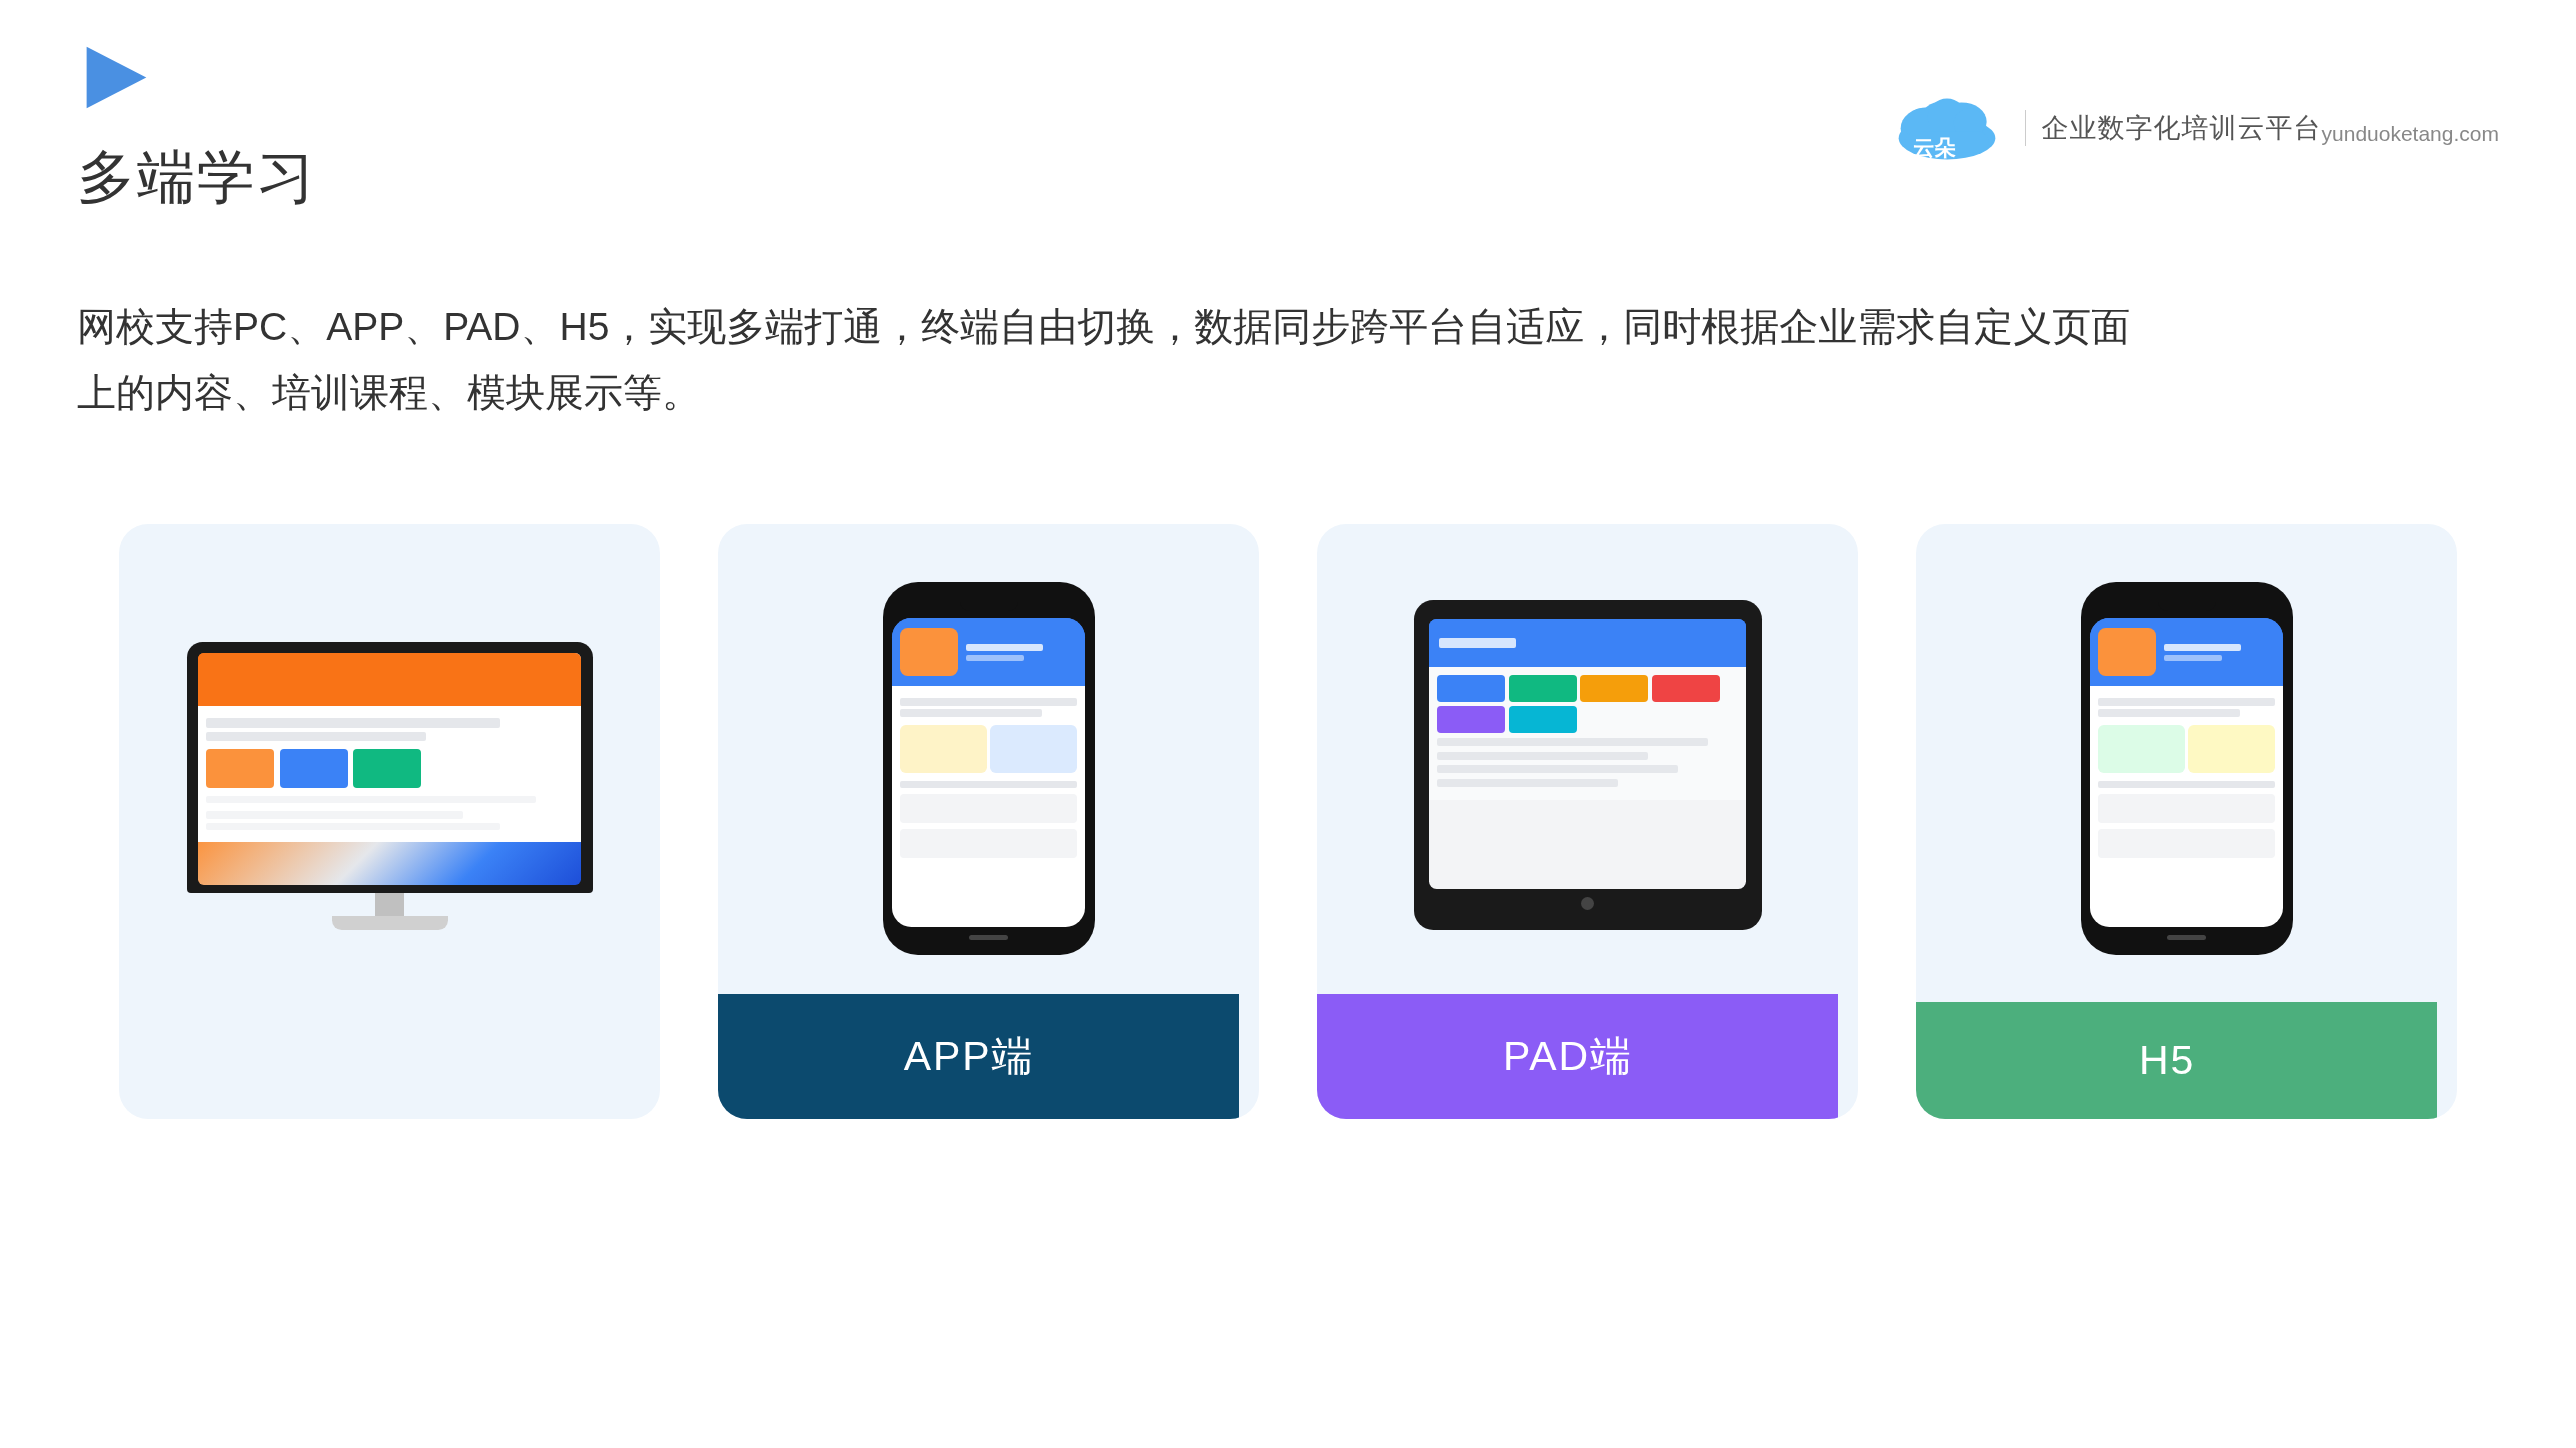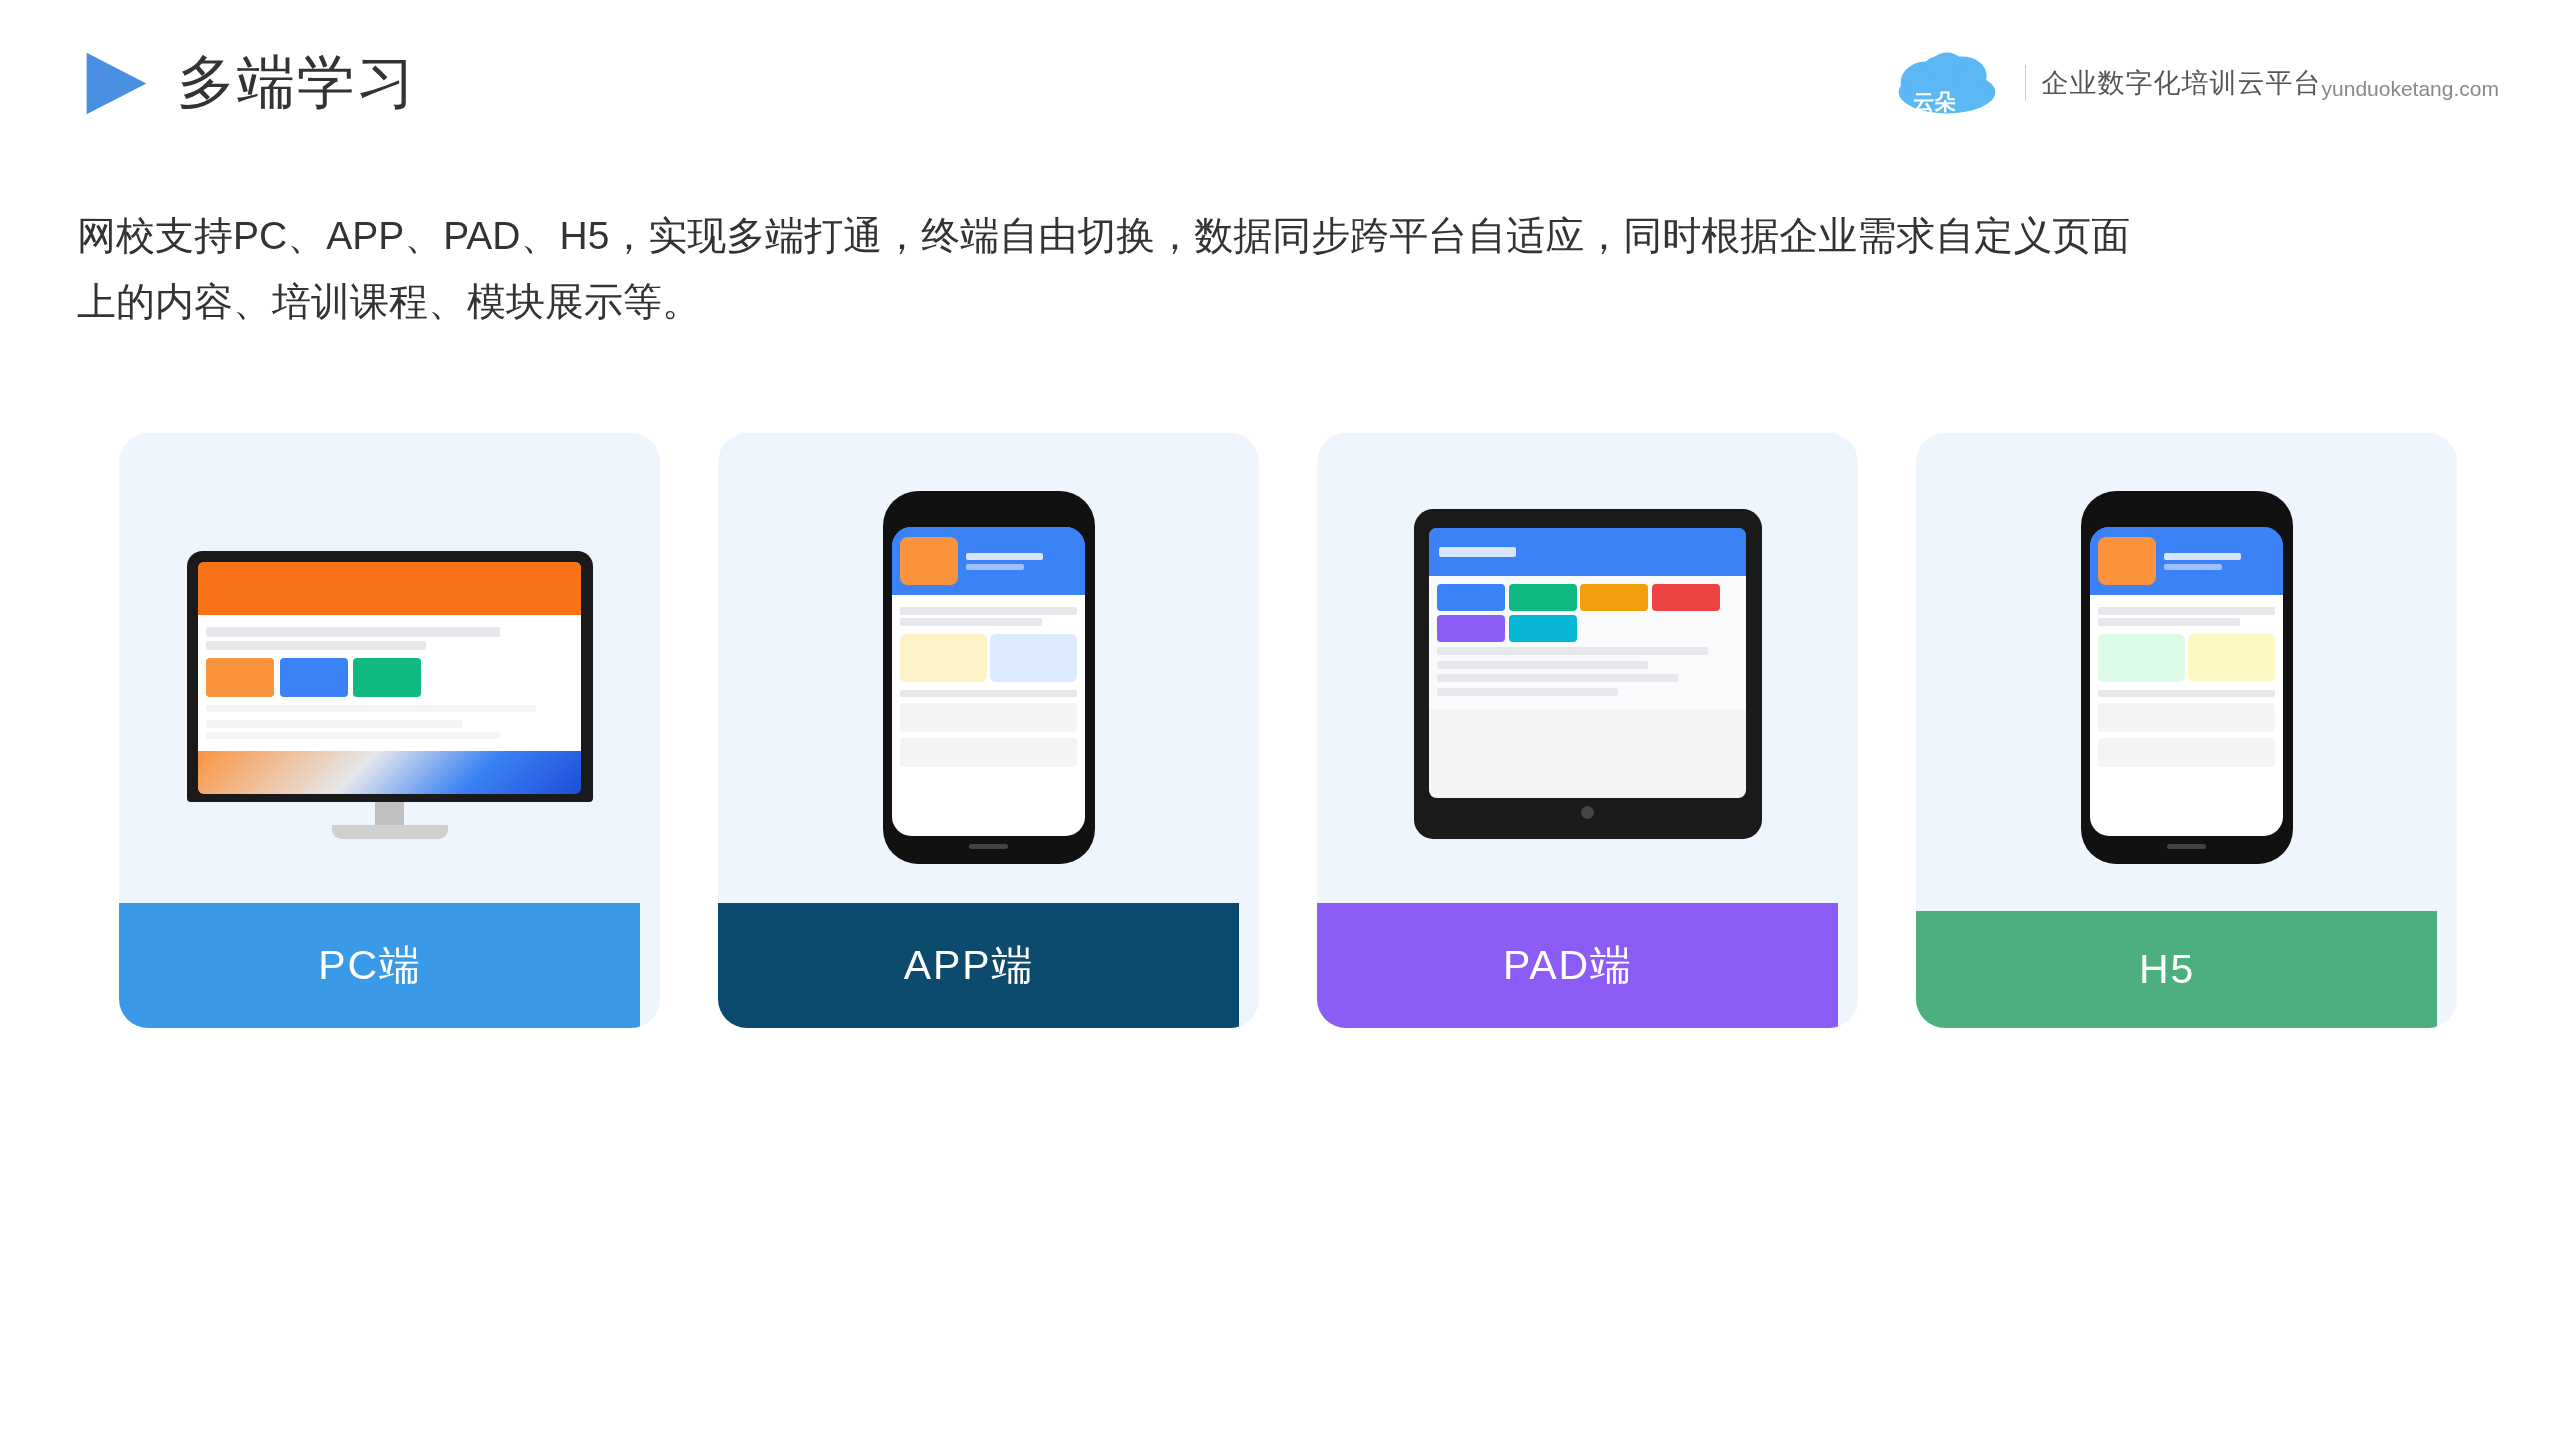--- a/index.html
+++ b/index.html
@@ -15,22 +15,23 @@
     
     .header {
       display: flex;
       align-items: center;
       justify-content: space-between;
       padding: 39px 77px 0 77px;
     }
 
     .header-left {
       display: flex;
-      align-items: flex-end;
+      align-items: flex-start;
       gap: 23px;
+      flex-direction: column;
     }
 
     .logo-triangle {
       width: 77px;
       height: 77px;
     }
 
     .header-title {
       font-size: 58px;
       font-weight: 500;
@@ -296,21 +297,20 @@
                 <div style="height:7.7px;background:#f3f4f6;border-radius:1.9px;margin:3.9px 0;width:70%;"></div>
                 <div style="height:7.7px;background:#f3f4f6;border-radius:1.9px;margin:3.9px 0;width:80%;"></div>
               </div>
             </div>
           </div>
         </div>
         <div class="monitor-stand-neck"></div>
         <div class="monitor-stand-base"></div>
       </div>
     </div>
-    <div class="card-button btn-blue">PC端</div>
   </div>
 
   <div class="device-card">
     <div class="device-image-area">
       <div class="phone-frame">
         <div class="phone-notch"></div>
         <div class="phone-screen">
           <div class="screen-content">
             <div style="height:68px;background:#3b82f6;display:flex;align-items:center;padding:7.7px;">
               <div style="width:58px;height:48px;background:#fb923c;border-radius:7.7px;"></div>

